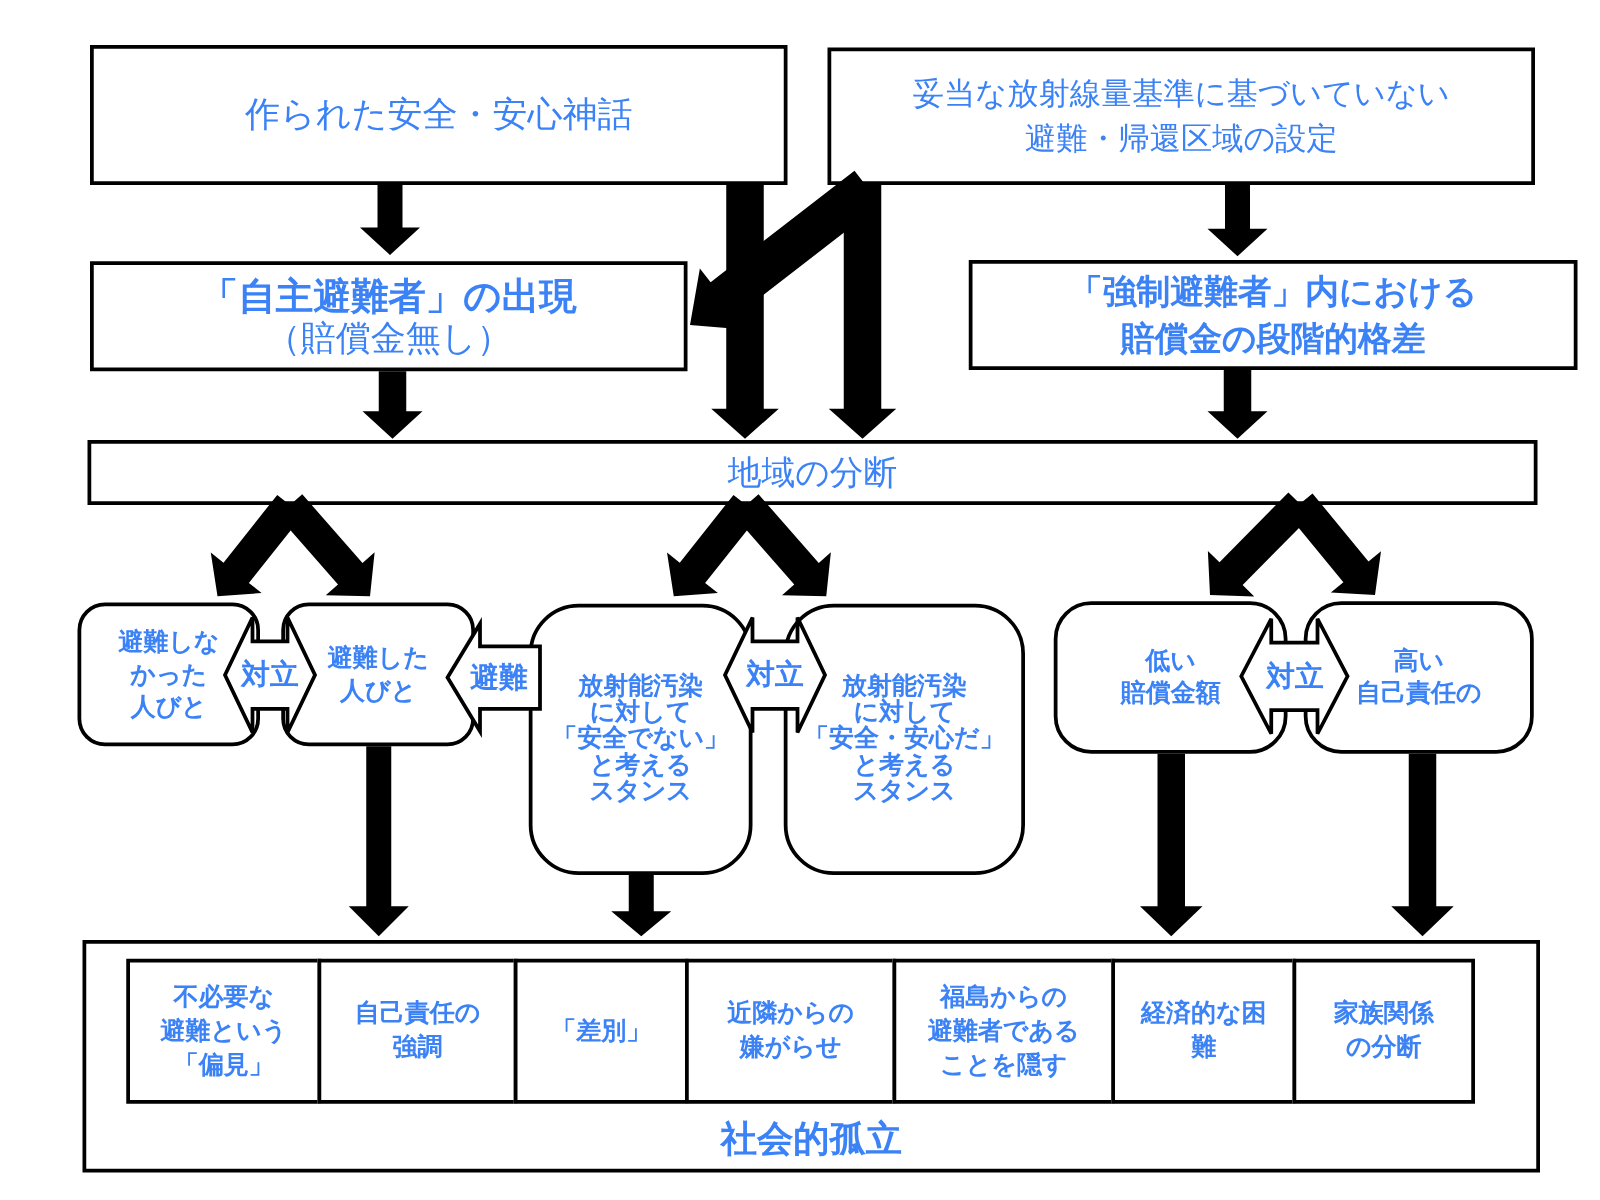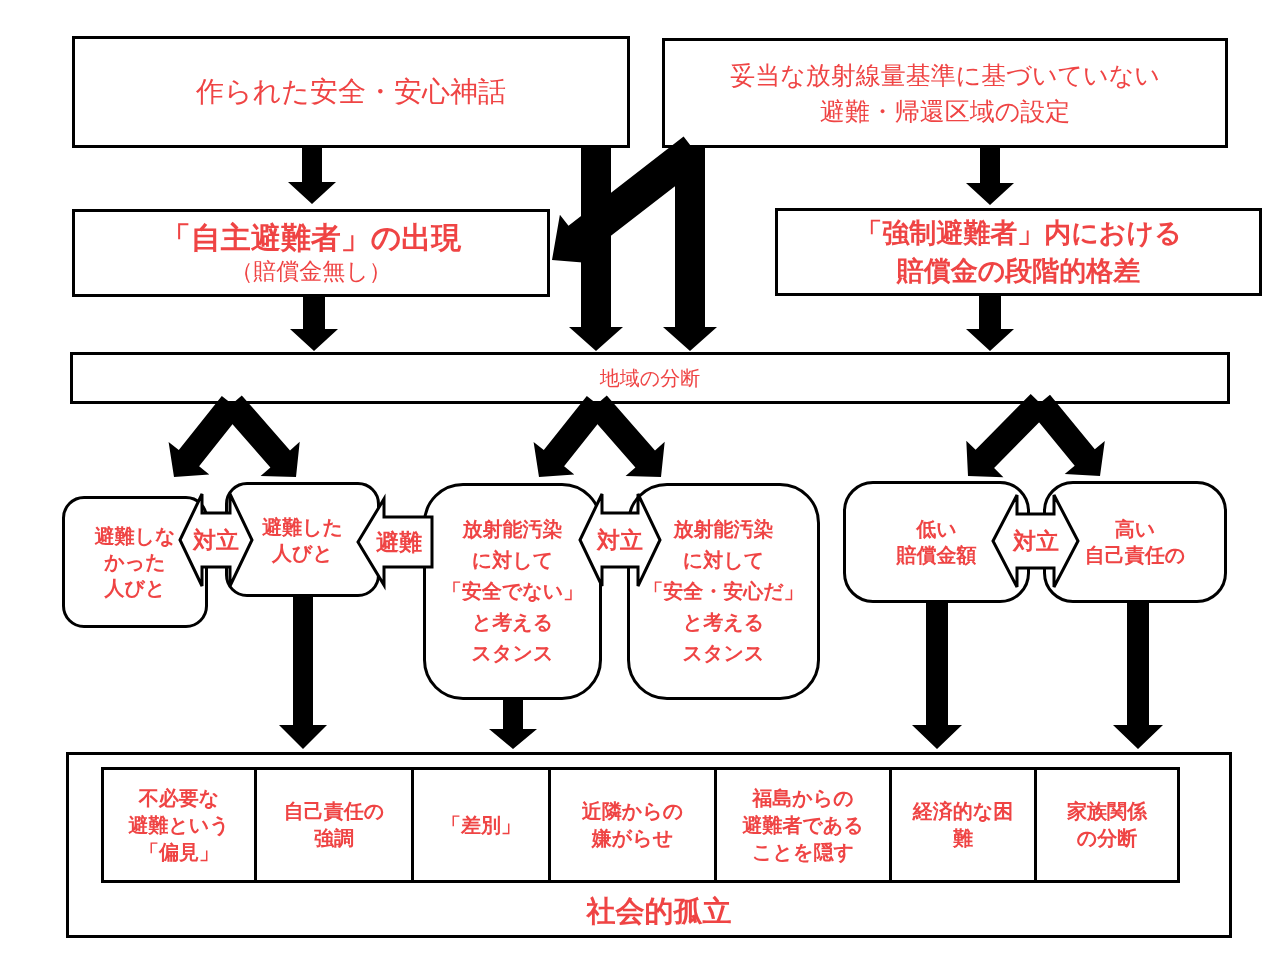--- a/index.html
+++ b/index.html
@@ -1,41 +1,41 @@
 <!DOCTYPE html>
 <html><head>
 <meta charset="utf-8">
 <style>
   html,body{margin:0;padding:0;background:#ffffff;}
   #canvas{
     position:relative;width:1280px;height:960px;background:#ffffff;
-    font-family:"Liberation Sans","DejaVu Sans",sans-serif;color:#ef4444;
+    font-family:"Liberation Sans","DejaVu Sans",sans-serif;color:#3b82f6;
     overflow:hidden;
   }
   .box{
     position:absolute;box-sizing:border-box;background:#ffffff;
     border:3px solid #000;display:flex;align-items:center;justify-content:center;
     text-align:center;white-space:pre-line;z-index:1;
   }
   .round{border-radius:22px;}
   .round-lg{border-radius:40px;}
   .round-md{border-radius:30px;}
   #arrow-layer{position:absolute;left:0;top:0;z-index:5;pointer-events:none;}
   .arrow-label{
     position:absolute;z-index:6;transform:translate(-50%,-50%);
     font-weight:bold;font-size:23px;white-space:nowrap;
   }
   .f-top-left{font-size:28px;}
   .f-top-right{font-weight:normal;font-size:25px;line-height:36px;}
-  .f-band{font-size:20px;}
+  .f-band{font-size:27px;}
   .f-forced{font-weight:bold;font-size:27px;line-height:38px;margin-left:32px;}
   .f-round{font-weight:bold;font-size:20px;line-height:26px;}
-  .f-round-tall{font-weight:bold;font-size:20px;line-height:31px;}
+  .f-round-tall{font-weight:bold;font-size:20px;line-height:21px;}
   .vol-title{font-weight:bold;font-size:30px;line-height:36px;}
-  .vol-sub{font-size:23px;line-height:30px;}
+  .vol-sub{font-size:28px;line-height:30px;}
   #cells-row{position:absolute;left:101px;top:767px;height:116px;display:flex;z-index:2;align-items:flex-end;}
   .cell{
     box-sizing:border-box;border:3px solid #000;background:#fff;height:116px;
     display:flex;align-items:center;justify-content:center;text-align:center;
     font-weight:bold;font-size:20px;line-height:27px;white-space:pre-line;margin-left:-3px;
   }
   .cell:first-child{margin-left:0;}
   #caption{
     position:absolute;left:0;right:0;bottom:6px;text-align:center;
     font-weight:bold;font-size:29px;
@@ -54,21 +54,21 @@
   <div class="box" style="left:72px;top:209px;width:478px;height:88px;flex-direction:column;">
     <div class="vol-title">「自主避難者」の出現</div>
     <div class="vol-sub">（賠償金無し）</div>
   </div>
 
   <div class="box f-forced" style="left:743px;top:208px;width:487px;height:88px;">「強制避難者」内における
 賠償金の段階的格差</div>
 
   <div class="box f-band" style="left:70px;top:352px;width:1160px;height:52px;">地域の分断</div>
 
-  <div class="box round f-round" style="left:62px;top:496px;width:146px;height:132px;">避難しな
+  <div class="box round f-round" style="left:62px;top:482px;width:146px;height:115px;">避難しな
 かった
 人びと</div>
 
   <div class="box round f-round" style="left:225px;top:482px;width:155px;height:115px;">避難した
 人びと</div>
 
   <div class="box round-lg f-round-tall" style="left:423px;top:483px;width:179px;height:217px;">放射能汚染
 に対して
 「安全でない」
 と考える
@@ -99,21 +99,21 @@
 嫌がらせ</div>
     <div class="cell" style="width:178px;">福島からの
 避難者である
 ことを隠す</div>
     <div class="cell" style="width:148px;">経済的な困
 難</div>
     <div class="cell" style="width:146px;">家族関係
 の分断</div>
   </div>
 
-  <div style="position:absolute;left:66px;top:752px;width:1166px;height:186px;z-index:3;padding-left:20px;">
+  <div style="position:absolute;left:66px;top:752px;width:1166px;height:186px;z-index:3;">
     <div id="caption">社会的孤立</div>
   </div>
 
   <svg id="arrow-layer" width="1280" height="960" viewBox="0 0 1280 960">
       <polygon points="302.0,148.0 302.0,182.0 288.0,182.0 312.0,204.0 336.0,182.0 322.0,182.0 322.0,148.0" fill="#000"></polygon>
       <polygon points="980.0,148.0 980.0,183.0 966.0,183.0 990.0,205.0 1014.0,183.0 1000.0,183.0 1000.0,148.0" fill="#000"></polygon>
       <polygon points="303.0,297.0 303.0,329.0 290.0,329.0 314.0,351.0 338.0,329.0 325.0,329.0 325.0,297.0" fill="#000"></polygon>
       <polygon points="979.0,296.0 979.0,329.0 966.0,329.0 990.0,351.0 1014.0,329.0 1001.0,329.0 1001.0,296.0" fill="#000"></polygon>
       <polygon points="581.0,148.0 581.0,327.0 569.0,327.0 596.0,351.0 623.0,327.0 611.0,327.0 611.0,148.0" fill="#000"></polygon>
       <polygon points="675.0,148.0 675.0,327.0 663.0,327.0 690.0,351.0 717.0,327.0 705.0,327.0 705.0,148.0" fill="#000"></polygon>

